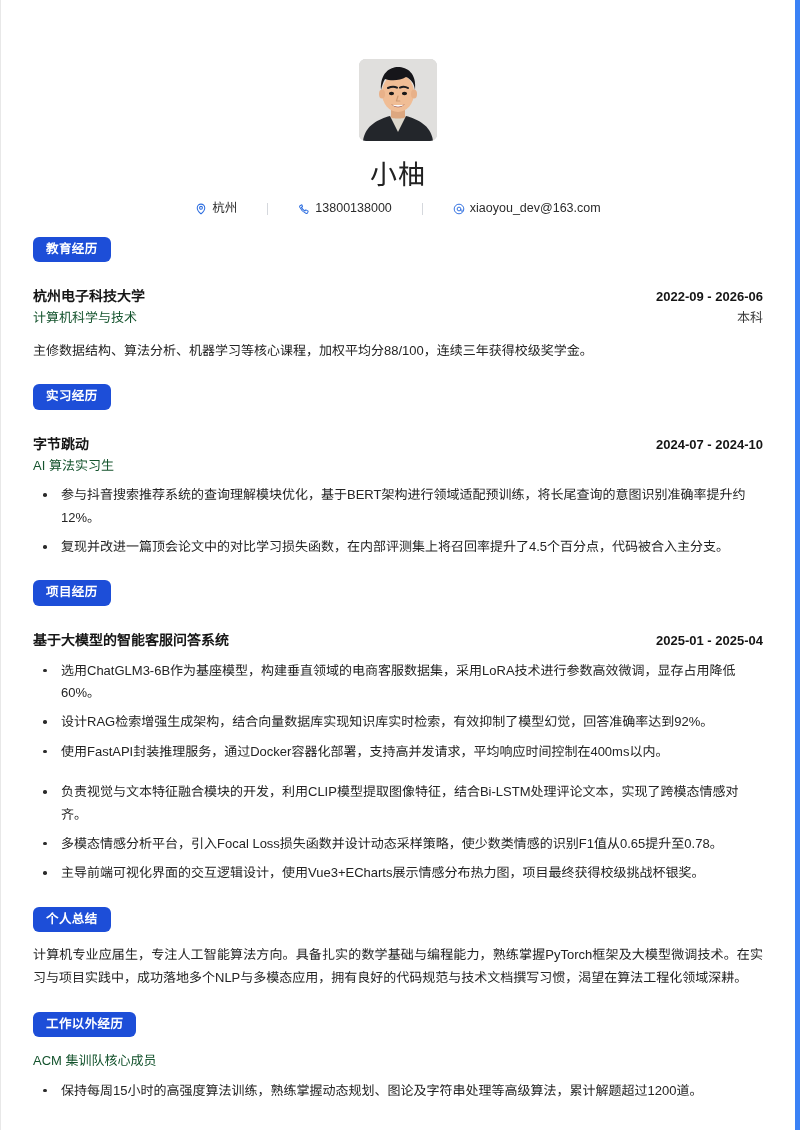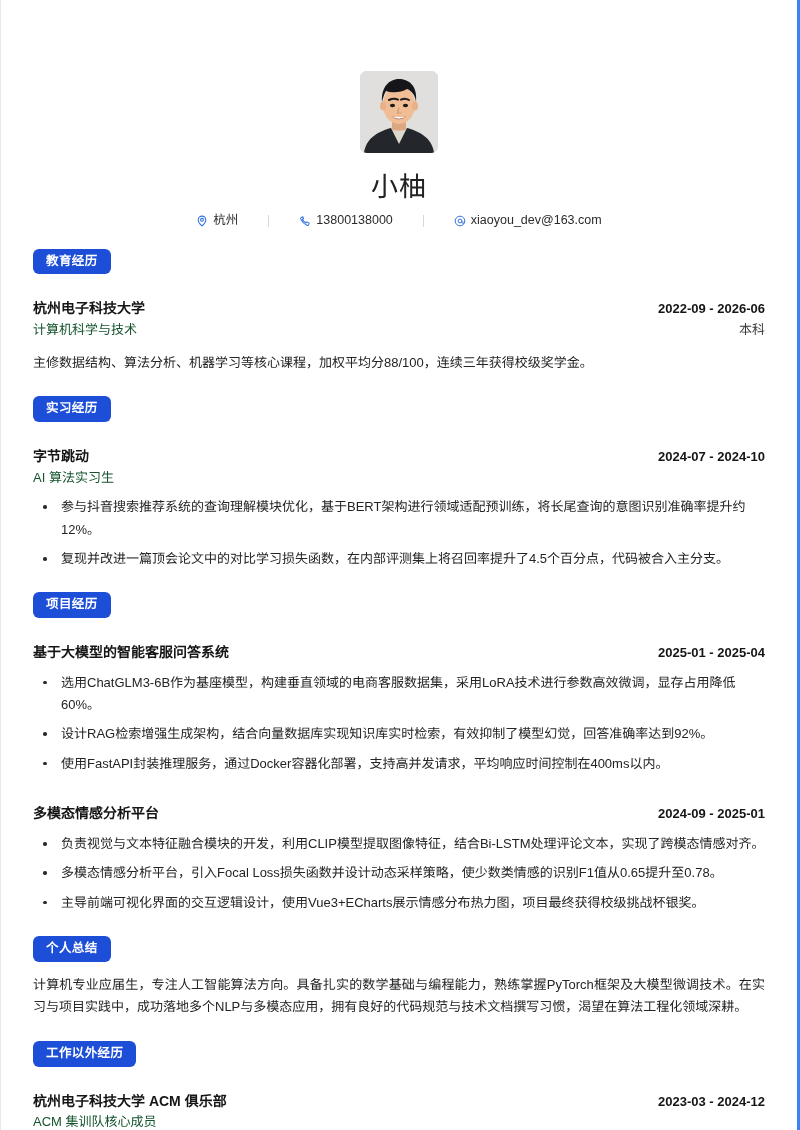--- a/index.html
+++ b/index.html
@@ -15,22 +15,22 @@
     color: #1a1a1a;
     -webkit-font-smoothing: antialiased;
   }
   .page {
     position: relative;
     width: 800px;
     height: 1130px;
     box-sizing: border-box;
     background: #fff;
     border-left: 1px solid #e8e8e8;
-    border-right: 3px solid #3b82f6;
-    padding: 16px 32px;
+    border-right: 5px solid #3b82f6;
+    padding: 4px 32px;
     overflow: hidden;
   }
 
   
   .header {
     padding-top: 55px;
     text-align: center;
   }
   .avatar {
     width: 78px;
@@ -282,44 +282,36 @@
         <div class="entry-date">2025-01 - 2025-04</div>
       </div>
       <ul class="bullets">
         <li>选用ChatGLM3-6B作为基座模型，构建垂直领域的电商客服数据集，采用LoRA技术进行参数高效微调，显存占用降低60%。</li>
         <li>设计RAG检索增强生成架构，结合向量数据库实现知识库实时检索，有效抑制了模型幻觉，回答准确率达到92%。</li>
         <li>使用FastAPI封装推理服务，通过Docker容器化部署，支持高并发请求，平均响应时间控制在400ms以内。</li>
       </ul>
     </div>
 
     <div class="entry">
-      <div class="entry-head">
-        <div class="entry-title">多模态情感分析平台</div>
-        <div class="entry-date">2024-09 - 2025-01</div>
-      </div>
       <ul class="bullets">
         <li>负责视觉与文本特征融合模块的开发，利用CLIP模型提取图像特征，结合Bi-LSTM处理评论文本，实现了跨模态情感对齐。</li>
         <li>多模态情感分析平台，引入Focal Loss损失函数并设计动态采样策略，使少数类情感的识别F1值从0.65提升至0.78。</li>
         <li>主导前端可视化界面的交互逻辑设计，使用Vue3+ECharts展示情感分布热力图，项目最终获得校级挑战杯银奖。</li>
       </ul>
     </div>
   </div>
 
   <div class="section">
     <span class="section-tag">个人总结</span>
     <div class="para">计算机专业应届生，专注人工智能算法方向。具备扎实的数学基础与编程能力，熟练掌握PyTorch框架及大模型微调技术。在实习与项目实践中，成功落地多个NLP与多模态应用，拥有良好的代码规范与技术文档撰写习惯，渴望在算法工程化领域深耕。</div>
   </div>
 
   <div class="section">
     <span class="section-tag">工作以外经历</span>
     <div class="entry">
-      <div class="entry-head">
-        <div class="entry-title">杭州电子科技大学 ACM 俱乐部</div>
-        <div class="entry-date">2023-03 - 2024-12</div>
-      </div>
       <div class="entry-sub">
         <div class="entry-role">ACM 集训队核心成员</div>
       </div>
       <ul class="bullets">
         <li>保持每周15小时的高强度算法训练，熟练掌握动态规划、图论及字符串处理等高级算法，累计解题超过1200道。</li>
 
       </ul>
     </div>
   </div>
 

